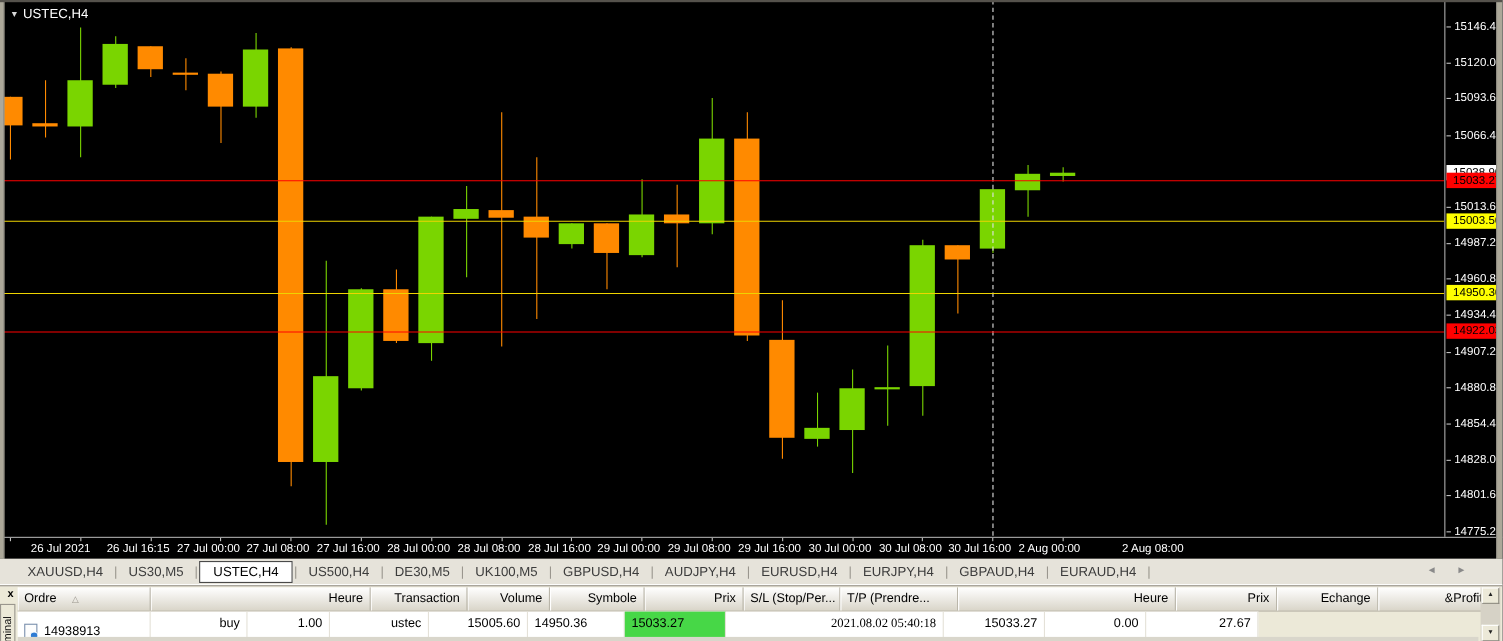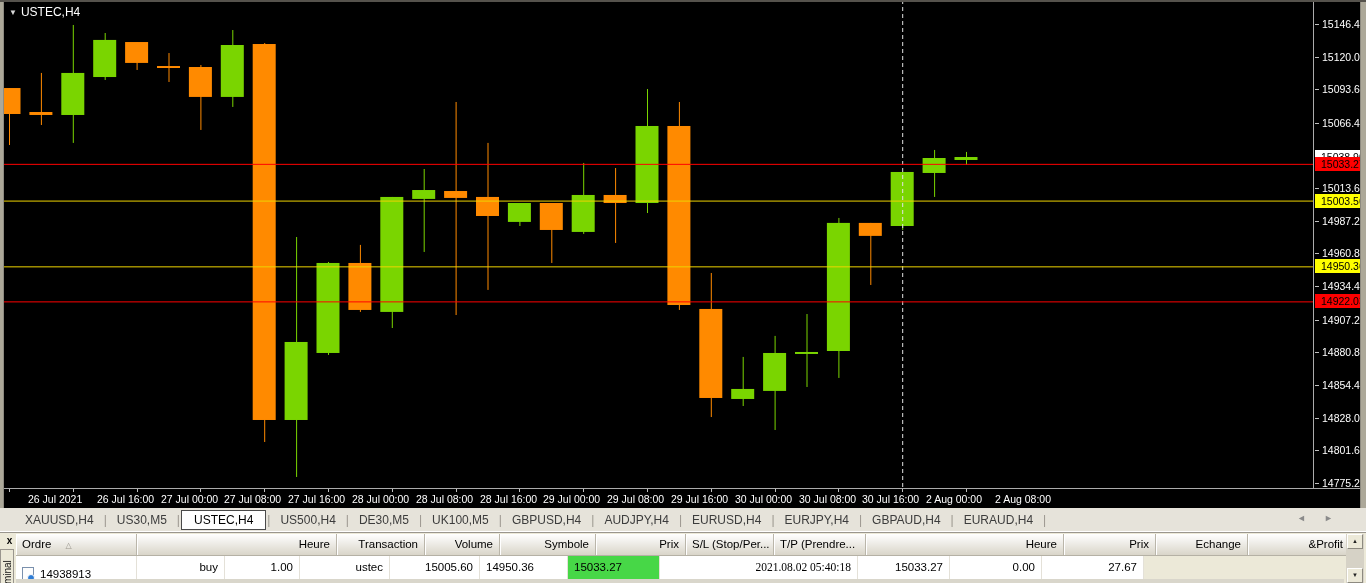--- a/index.html
+++ b/index.html
@@ -169,21 +169,21 @@
         <div class="plabel" style="top: 150px; background: rgb(255, 255, 255);">15038.90</div>
         <div class="plabel" style="top: 157px; background: rgb(255, 0, 0);">15033.27</div>
         <div class="plabel" style="top: 194px; background: rgb(255, 255, 0);">15003.56</div>
         <div class="plabel" style="top: 259px; background: rgb(255, 255, 0);">14950.36</div>
         <div class="plabel" style="top: 294px; background: rgb(255, 0, 0);">14922.03</div>
       </div>
     <div class="time-axis" id="timeAxis">
         <div class="tdash" style="left: 9px;"></div>
         <div class="ttick" style="left: 4px;">26 Jul 2021</div>
         <div class="tdash" style="left: 73px;"></div>
-        <div class="ttick" style="left: 73px;">26 Jul 16:00</div>
+        <div class="ttick" style="left: 73px;">26 Jul 16:15</div>
         <div class="tdash" style="left: 137px;"></div>
         <div class="ttick" style="left: 137px;">27 Jul 00:00</div>
         <div class="tdash" style="left: 200px;"></div>
         <div class="ttick" style="left: 200px;">27 Jul 08:00</div>
         <div class="tdash" style="left: 264px;"></div>
         <div class="ttick" style="left: 264px;">27 Jul 16:00</div>
         <div class="tdash" style="left: 328px;"></div>
         <div class="ttick" style="left: 328px;">28 Jul 00:00</div>
         <div class="tdash" style="left: 392px;"></div>
         <div class="ttick" style="left: 392px;">28 Jul 08:00</div>
@@ -197,21 +197,21 @@
         <div class="ttick" style="left: 647px;">29 Jul 16:00</div>
         <div class="tdash" style="left: 711px;"></div>
         <div class="ttick" style="left: 711px;">30 Jul 00:00</div>
         <div class="tdash" style="left: 775px;"></div>
         <div class="ttick" style="left: 775px;">30 Jul 08:00</div>
         <div class="tdash" style="left: 838px;"></div>
         <div class="ttick" style="left: 838px;">30 Jul 16:00</div>
         <div class="tdash" style="left: 902px;"></div>
         <div class="ttick" style="left: 902px;">2 Aug 00:00</div>
         <div class="tdash" style="left: 966px;"></div>
-        <div class="ttick" style="left: 971px;">2 Aug 08:00</div>
+        <div class="ttick" style="left: 996px;">2 Aug 08:00</div>
       </div>
     <div class="frame-left"></div>
     <div class="frame-right"></div>
     <div class="frame-top"></div>
   </div>
 
   <div class="tabs" id="tabsBar">
       <span class="tab">XAUUSD,H4</span>
       <span class="tabsep">|</span>
       <span class="tab">US30,M5</span>
@@ -241,24 +241,24 @@
   <span class="tab-arrow right">►</span>
 
   <div class="terminal">
     <div class="t-close">x</div>
     <div class="t-vtab">Terminal</div>
     <div class="t-head" id="tHead">
         <div class="t-hcell" style="width: 121px; text-align: left;">Ordre<span class="sorticon">△</span></div>
         <div class="t-hcell" style="width: 200px; text-align: right;">Heure</div>
         <div class="t-hcell" style="width: 88px; text-align: right;">Transaction</div>
         <div class="t-hcell" style="width: 75px; text-align: right;">Volume</div>
-        <div class="t-hcell" style="width: 96px; text-align: right;">Symbole</div>
+        <div class="t-hcell" style="width: 86px; text-align: right;">Symbole</div>
         <div class="t-hcell" style="width: 90px; text-align: right;">Prix</div>
         <div class="t-hcell" style="width: 88px; text-align: right;">S/L (Stop/Per...</div>
-        <div class="t-hcell" style="width: 92px; text-align: left;">T/P (Prendre...</div>
+        <div class="t-hcell" style="width: 107px; text-align: left;">T/P (Prendre...</div>
         <div class="t-hcell" style="width: 198px; text-align: right;">Heure</div>
         <div class="t-hcell" style="width: 92px; text-align: right;">Prix</div>
         <div class="t-hcell" style="width: 92px; text-align: right;">Echange</div>
         <div class="t-hcell" style="width: 102px; text-align: right;">&amp;Profit</div>
       </div>
     <div class="t-row" id="tRow">
         <div class="t-cell first" style="width: 121px;">
           <span class="doc-icon"></span>
           <span>14938913</span>
         </div>

